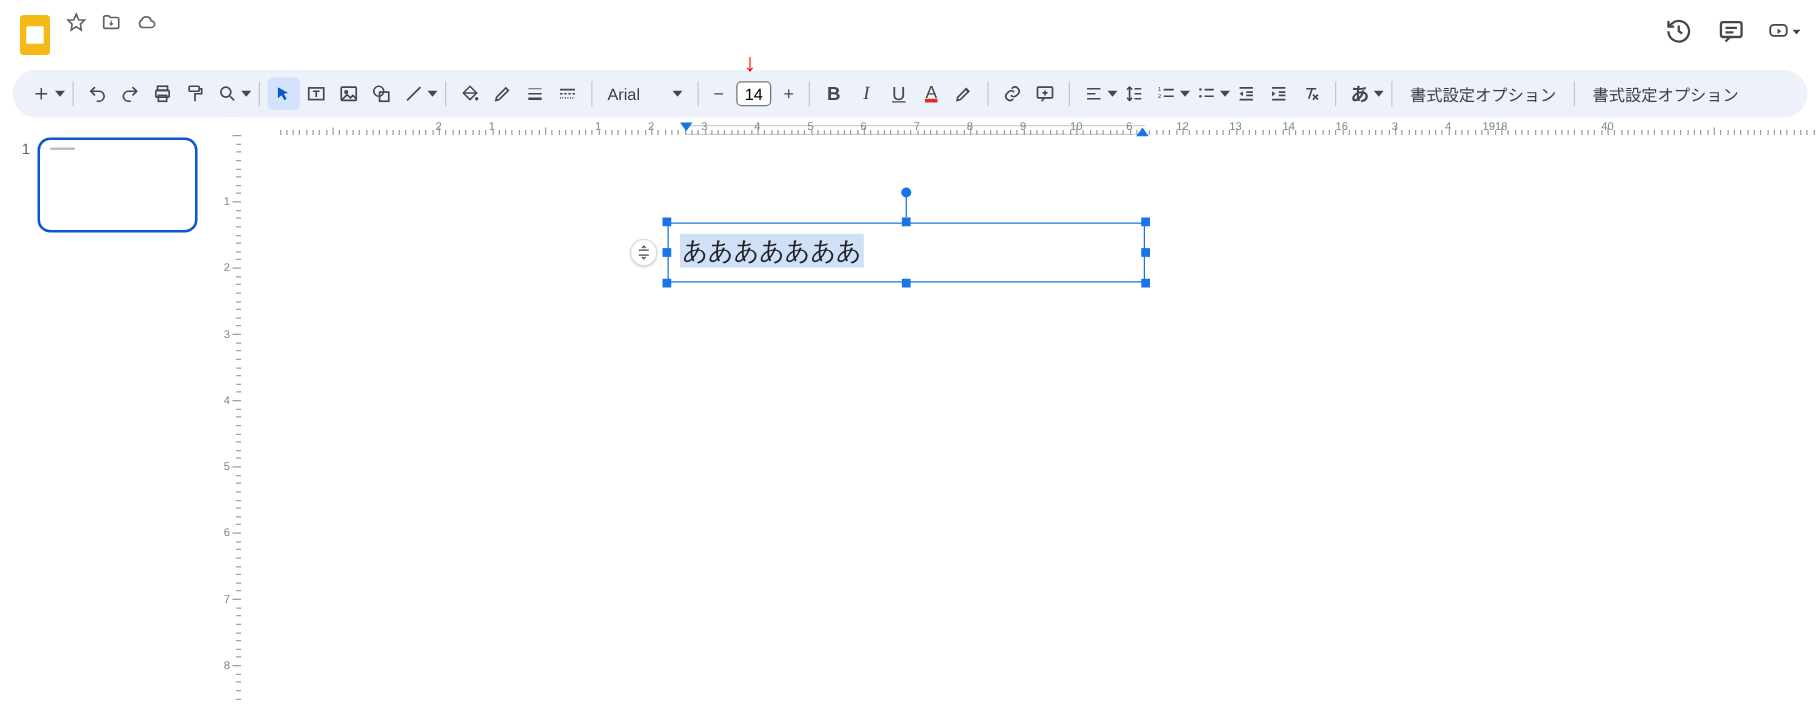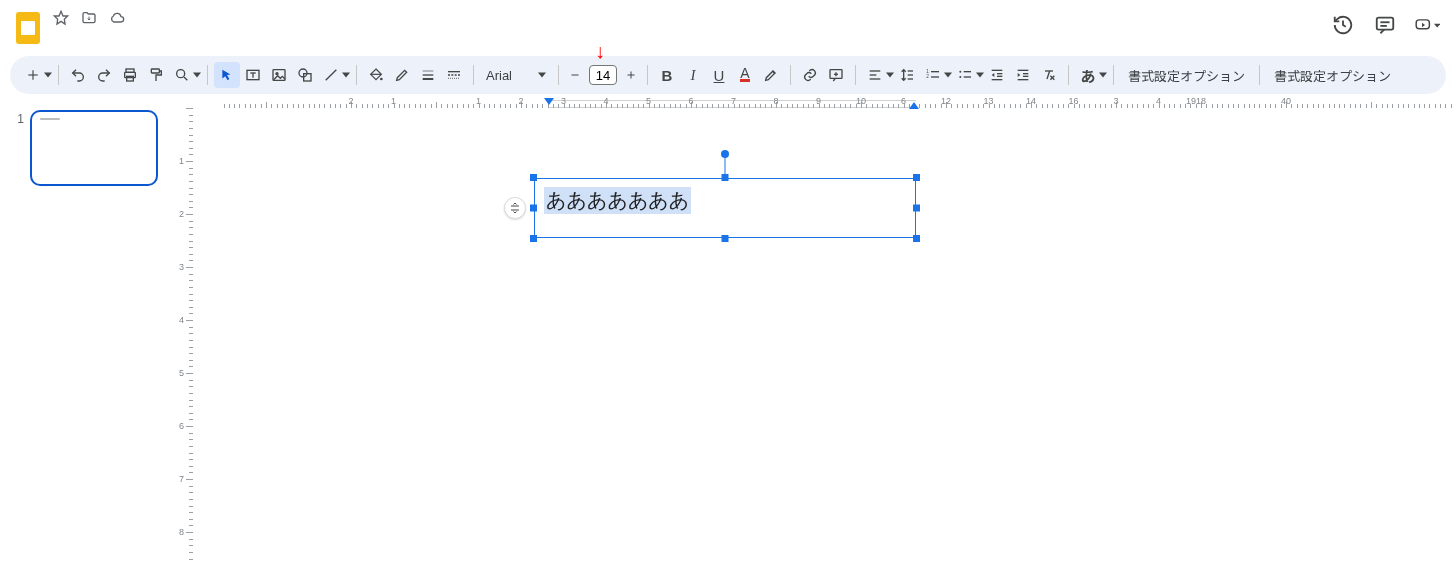--- a/index.html
+++ b/index.html
@@ -55,21 +55,21 @@
   .rh-tick.big { height:6px; top:6px;}
   .rh-num { position:absolute; top:0; font-size:9px; color:#80868b; transform:translateX(-50%); }
   .rh-marker { position:absolute; top:2px; width:0; height:0; border-left:5px solid transparent; border-right:5px solid transparent; border-top:7px solid #1a73e8; transform:translateX(-50%);}
   .rh-marker.up { border-top:none; border-bottom:7px solid #1a73e8; top:6px;}
   .rh-range { position:absolute; top:4px; height:8px; background:#fff; border-top:1px solid #d0d0d0; border-bottom:1px solid #d0d0d0;}
 
   .canvas-area { flex:1; background:#fff; position:relative; overflow:hidden; }
   .slide { position:absolute; left:243px; top:0px; width:1020px; height:573px; background:#fff; }
 
   
-  .tbox { position:absolute; left:98px; top:68px; width:382px; height:60px; }
+  .tbox { position:absolute; left:98px; top:68px; width:382px; height:48px; }
   .tbox-border { position:absolute; inset:0; border:1.5px solid #1a73e8; }
   .handle { position:absolute; width:7px; height:7px; background:#1a73e8; }
   .h-tl{ left:-4px; top:-4px;} .h-tr{ right:-4px; top:-4px;} .h-bl{ left:-4px; bottom:-4px;} .h-br{ right:-4px; bottom:-4px;}
   .h-tm{ left:50%; top:-4px; transform:translateX(-50%);} .h-bm{ left:50%; bottom:-4px; transform:translateX(-50%);}
   .h-ml{ left:-4px; top:50%; transform:translateY(-50%);} .h-mr{ right:-4px; top:50%; transform:translateY(-50%);}
   .rot-line{ position:absolute; left:50%; top:-22px; width:1px; height:18px; background:#1a73e8; transform:translateX(-50%);}
   .rot-dot{ position:absolute; left:50%; top:-28px; width:8px; height:8px; border-radius:50%; background:#1a73e8; transform:translateX(-50%);}
   .tbox-text { position:absolute; left:10px; top:9px; font-size:20px; font-family:serif; background:#cfe0f7; padding:0 2px; color:#202124;}
   .fit-btn { position:absolute; left:-30px; top:50%; transform:translateY(-50%); width:22px; height:22px; border:1px solid #dadce0; border-radius:11px; background:#fff; display:flex; align-items:center; justify-content:center; box-shadow:0 1px 2px rgba(0,0,0,0.15);}
 

